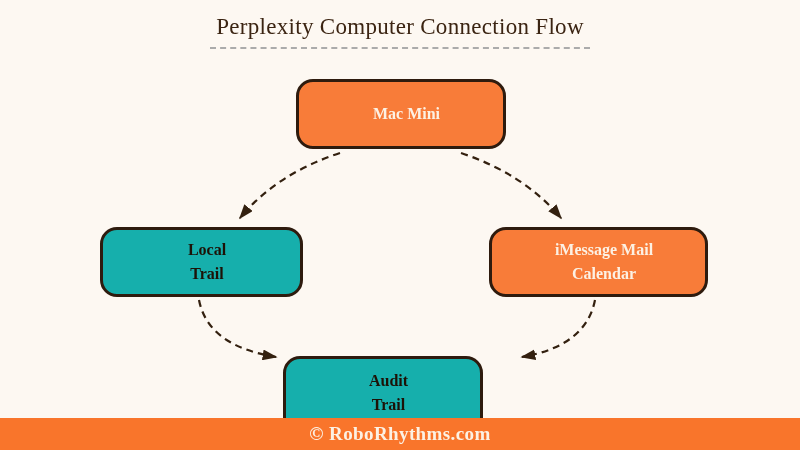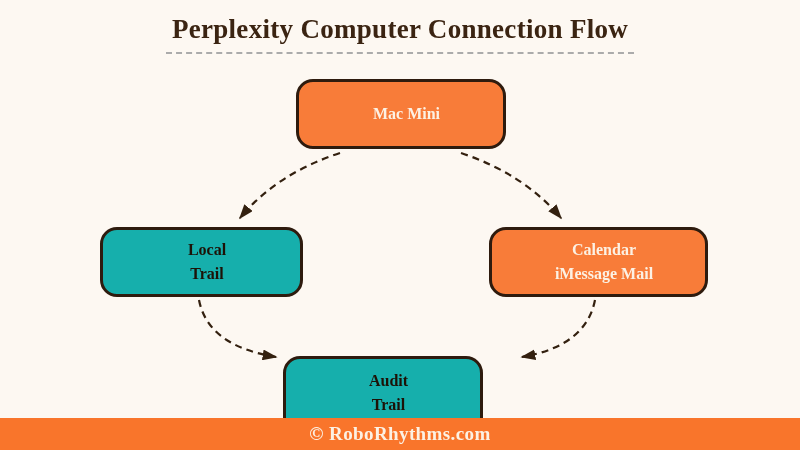--- a/index.html
+++ b/index.html
@@ -22,21 +22,21 @@
     background:var(--bg);
     font-family:"Liberation Serif","DejaVu Serif",serif;
     overflow:hidden;
   }
   .title-wrap{
     position:absolute;top:14px;left:0;width:800px;
     text-align:center;z-index:3;
   }
   .page-title{
     display:inline-block;
-    font-size:27px;font-weight:bold;
+    font-size:23px;font-weight:normal;
     color:var(--title-text);
     letter-spacing:.3px;
     padding:0 6px 7px 6px;
     border-bottom:2px dashed var(--underline);
   }
   .arrows{
     position:absolute;left:0;top:0;width:800px;height:450px;
     z-index:1;
   }
   .arrows path.connector{
@@ -95,22 +95,22 @@
 <div class="node orange node-mac">
   <span>Mac Mini</span>
 </div>
 
 <div class="node teal node-local">
   <span>Local</span>
   <span>Trail</span>
 </div>
 
 <div class="node orange node-imsg">
+  <span>iMessage Mail</span>
   <span>Calendar</span>
-  <span>iMessage Mail</span>
 </div>
 
 <div class="node teal node-audit">
   <span>Audit</span>
   <span>Trail</span>
 </div>
 
 <div class="footer">
   <span class="footer-credit">© RoboRhythms.com</span>
 </div>

